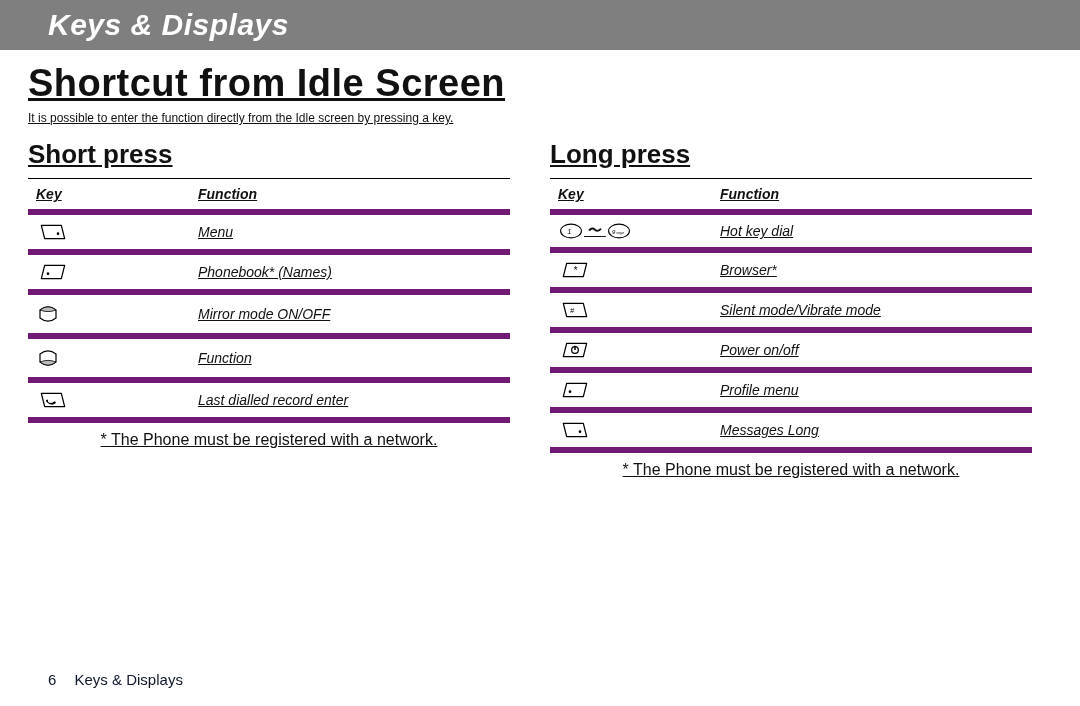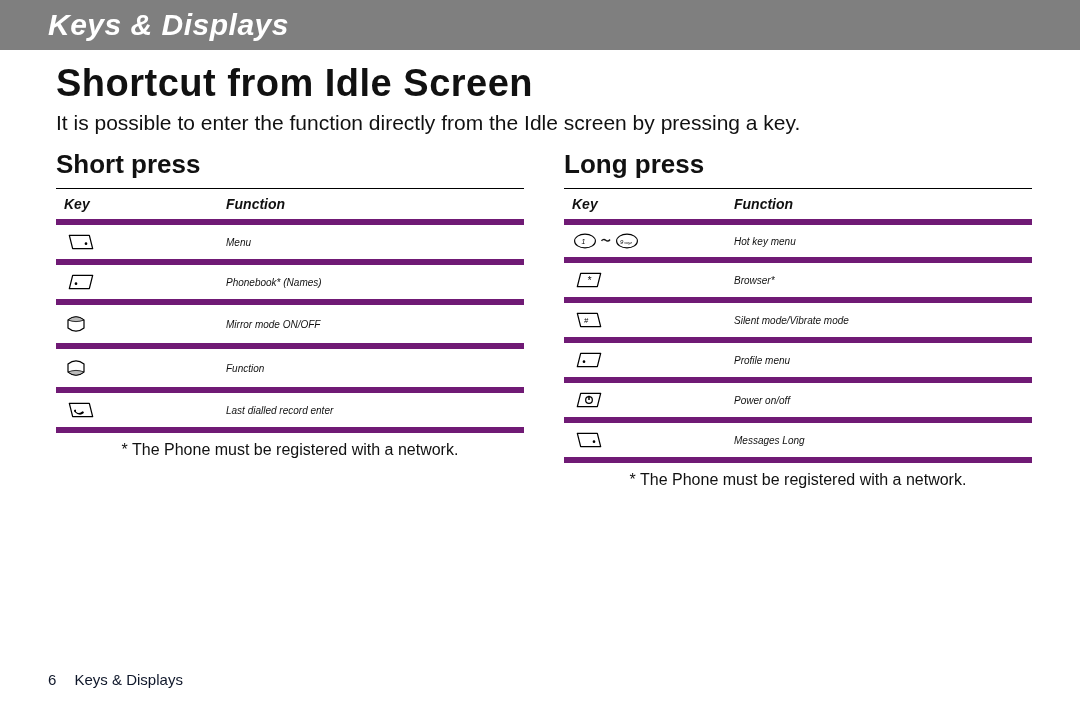--- a/index.html
+++ b/index.html
@@ -23,31 +23,32 @@
     padding: 8px 48px 8px 48px;
   }
   .header-bar h1 {
     margin: 0;
     font-size: 30px;
     font-style: italic;
     font-weight: 700;
     letter-spacing: 0.5px;
   }
   .content {
-    padding: 8px 48px 0 56px;
+    padding: 8px 48px 0 28px;
+    text-decoration: underline;
   }
   .title {
     margin: 4px 0 6px 0;
     font-size: 38px;
     font-weight: 800;
     letter-spacing: 0.5px;
   }
   .intro {
     margin: 0 0 14px 0;
-    font-size: 21px;
+    font-size: 12px;
     font-weight: 400;
   }
   .columns {
     display: flex;
     gap: 40px;
   }
   .col {
     flex: 1 1 0;
   }
   .subhead {
@@ -65,21 +66,21 @@
     padding: 7px 4px 7px 8px;
     border-top: 1px solid #000;
     border-bottom: 6px solid #701a75;
   }
   table.ktab th {
     font-size: 14px;
     font-style: italic;
     font-weight: 700;
   }
   table.ktab td {
-    font-size: 10px;
+    font-size: 14px;
     font-style: italic;
     font-weight: 400;
     margin-left: 20px;
   }
   table.ktab td.keycell {
     width: 150px;
   }
   .note {
     margin: 8px 0 0 0;
     font-size: 16px;
@@ -233,45 +234,45 @@
             <tr>
               <td class="keycell">
                 <span class="key-icon"><svg width="26" height="18">
                       <use href="#digit-1-icon"></use>
                     </svg></span>
                 <span style="font-style:normal;font-weight:700;">〜</span>
                 <span class="key-icon"><svg width="26" height="18">
                       <use href="#digit-9-icon"></use>
                     </svg></span>
               </td>
-              <td>Hot key menu</td>
+              <td>Hot key dial</td>
             </tr>
             <tr>
               <td class="keycell"><span class="key-icon"><svg width="34" height="20">
                       <use href="#star-key-icon"></use>
                     </svg></span></td>
               <td>Browser*</td>
             </tr>
             <tr>
               <td class="keycell"><span class="key-icon"><svg width="34" height="20">
                       <use href="#hash-key-icon"></use>
                     </svg></span></td>
               <td>Silent mode/Vibrate mode</td>
             </tr>
             <tr>
               <td class="keycell"><span class="key-icon"><svg width="34" height="20">
+                      <use href="#end-key-icon"></use>
+                    </svg></span></td>
+              <td>Power on/off</td>
+            </tr>
+            <tr>
+              <td class="keycell"><span class="key-icon"><svg width="34" height="20">
                       <use href="#softkey-right-icon"></use>
                     </svg></span></td>
               <td>Profile menu</td>
-            </tr>
-            <tr>
-              <td class="keycell"><span class="key-icon"><svg width="34" height="20">
-                      <use href="#end-key-icon"></use>
-                    </svg></span></td>
-              <td>Power on/off</td>
             </tr>
             <tr>
               <td class="keycell"><span class="key-icon"><svg width="34" height="20">
                       <use href="#softkey-left-icon"></use>
                     </svg></span></td>
               <td>Messages Long</td>
             </tr>
           </tbody>
         </table>
         <p class="note">* The Phone must be registered with a network.</p>

